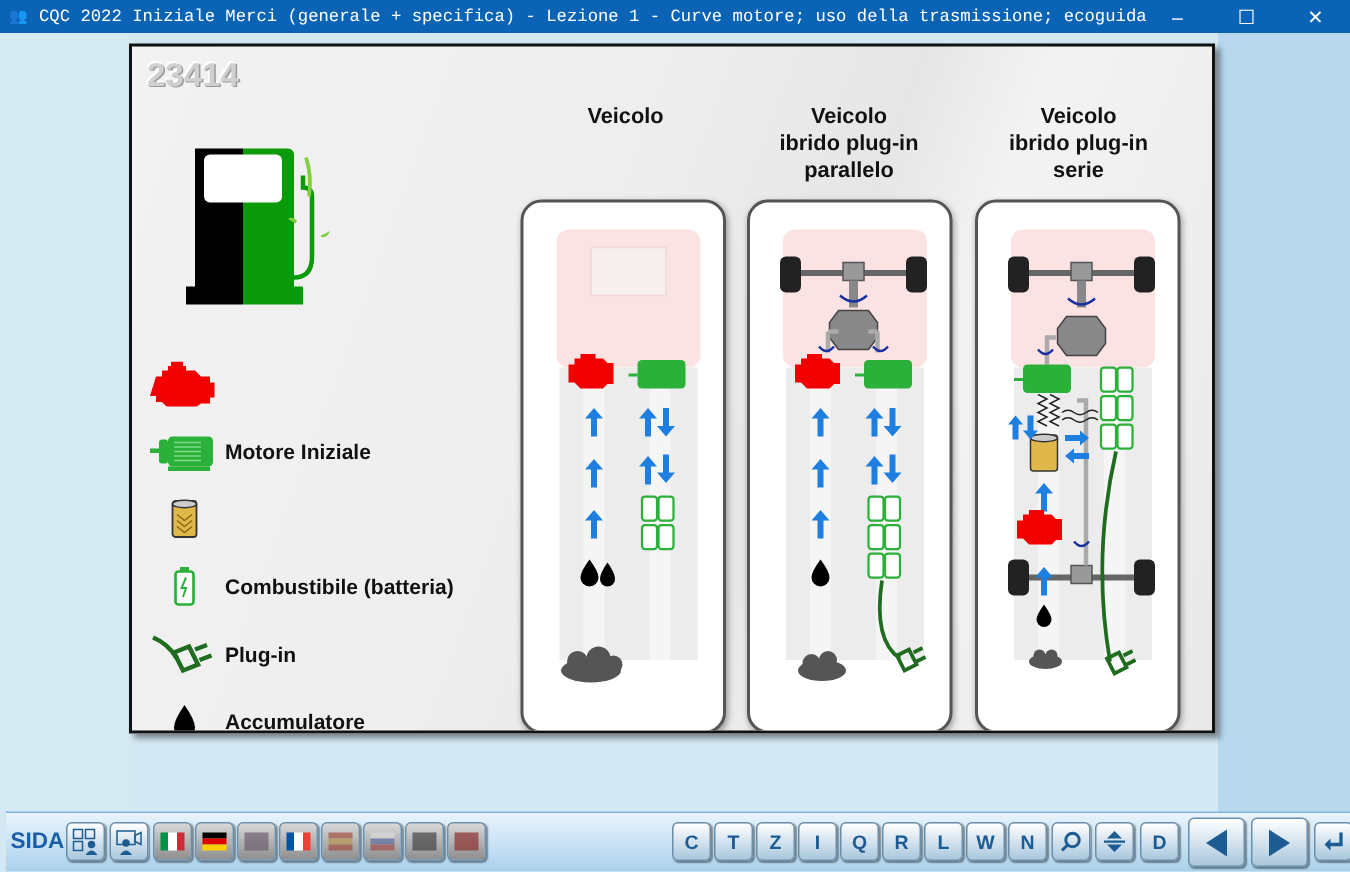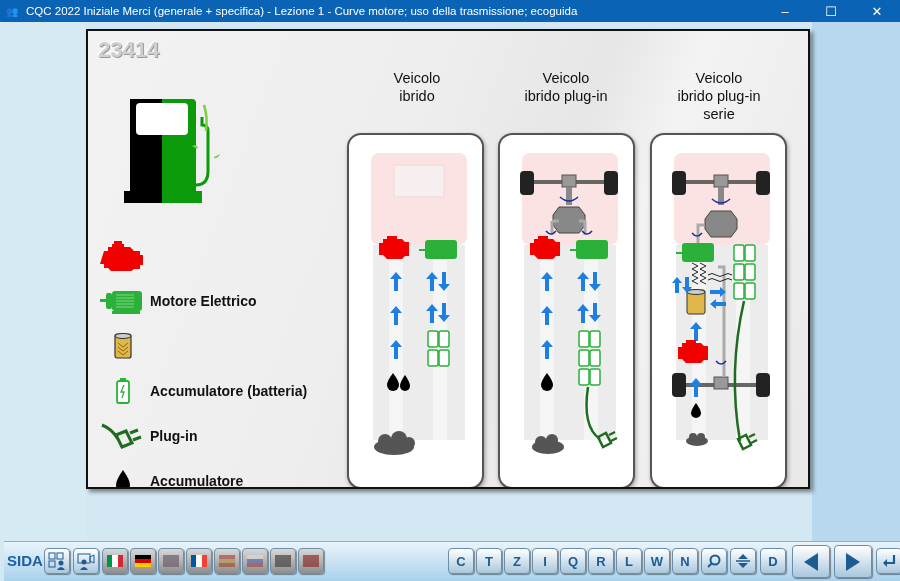--- a/index.html
+++ b/index.html
@@ -1,32 +1,32 @@
 <!DOCTYPE html>
 <html><head>
 <meta charset="utf-8">
 <style>
   * { box-sizing: border-box; margin: 0; padding: 0; }
   html, body { width: 900px; height: 581px; overflow: hidden; font-family: "Liberation Sans", sans-serif; }
   body { background: #d4e8f4; position: relative; }
   .titlebar { position: absolute; left: 0; top: 0; width: 900px; height: 22px; background: #0a63b5; color: #fff; display: flex; align-items: center; }
   .titlebar .appicon { width: 14px; margin-left: 6px; font-size: 10px; color: #fff; }
-  .titlebar .title { font-size: 11.5px; margin-left: 6px; white-space: nowrap; }
+  .titlebar .title { font-size: 11.5px; margin-left: 6px; white-space: nowrap; font-family: Liberation Mono, monospace; }
   .titlebar .winbtns { position: absolute; right: 0; top: 0; height: 22px; display: flex; }
   .winbtn { width: 46px; height: 22px; display: flex; align-items: center; justify-content: center; color: #fff; font-size: 13px; }
   .leftbg { position: absolute; left: 0; top: 22px; width: 86px; height: 519px; background: #d6eaf4; }
   .rightbg { position: absolute; left: 812px; top: 22px; width: 88px; height: 519px; background: #b8d8ee; }
   .slide { position: absolute; left: 86px; top: 29px; width: 724px; height: 460px; border: 2px solid #111; background: linear-gradient(110deg, #f2f2f2 0%, #eeeeee 40%, #e6e6e6 60%, #f3f3f3 70%, #e8e8e8 100%); box-shadow: 3px 3px 4px rgba(0,0,0,.45); overflow: hidden; }
   .slide-id { position: absolute; left: 10px; top: 6px; font-size: 22px; font-weight: bold; color: #d0d0d0; text-shadow: 1px 1px 0 #999, -1px -1px 0 #fff; letter-spacing: 0px; }
   .pump { position: absolute; left: 34px; top: 66px; width: 100px; height: 116px; }
   .legend { position: absolute; left: 10px; top: 210px; }
   .legend-item { position: absolute; left: 0; width: 260px; height: 30px; }
   .legend-item .lic { position: absolute; left: 0; top: 0; width: 50px; height: 30px; display: flex; align-items: center; justify-content: center; }
   .legend-item .ltxt { position: absolute; left: 52px; top: 7px; font-size: 14px; font-weight: bold; color: #111; white-space: nowrap; }
-  .col-title { position: absolute; top: 38px; width: 140px; text-align: center; font-size: 14.5px; font-weight: normal; color: #111; line-height: 18px; }
+  .col-title { position: absolute; top: 38px; width: 140px; text-align: center; font-size: 14.5px; font-weight: bold; color: #111; line-height: 18px; }
   .panel { position: absolute; top: 102px; width: 137px; height: 356px; background: #fff; border: 2px solid #555; border-radius: 14px; box-shadow: 1px 2px 4px rgba(0,0,0,.35); overflow: hidden; }
   .panel svg { position: absolute; left: 0; top: 0; }
   .sida-logo { position: absolute; left: 4px; top: 468px; width: 20px; height: 20px; }
   .toolbar { position: absolute; left: 4px; top: 541px; width: 900px; height: 40px; background: linear-gradient(#e9f4fb, #a9d1ec); border-top: 1px solid #7fb3d9; }
   .sida-label { position: absolute; left: 3px; top: 10px; font-size: 15px; font-weight: bold; color: #1a5fa8; }
   .tbtn { position: absolute; top: 6px; width: 26px; height: 26px; border-radius: 4px; background: linear-gradient(#ffffff, #a9c7dd); border: 1px solid #6d8ea8; box-shadow: 1px 1px 1px rgba(0,0,0,.4); display: flex; align-items: center; justify-content: center; font-size: 13px; font-weight: bold; color: #1c5c92; }
   .tbtn.flagbtn { background: linear-gradient(#d8d8d8, #8e8e8e); }
   .flag { width: 16px; height: 12px; display: flex; }
   .flag.h { flex-direction: column; }
   .flag span { flex: 1; }
@@ -81,40 +81,40 @@
             <g stroke="#7ed888" stroke-width="1">
               <line x1="16" y1="9" x2="34" y2="9"></line>
               <line x1="16" y1="12" x2="34" y2="12"></line>
               <line x1="16" y1="15" x2="34" y2="15"></line>
               <line x1="16" y1="18" x2="34" y2="18"></line>
               <line x1="16" y1="21" x2="34" y2="21"></line>
             </g>
             <rect x="12" y="25" width="28" height="3" fill="#2bb03a"></rect>
           </svg>
         </div>
-      <div class="ltxt">Motore Elettrico</div>
+      <div class="ltxt">Motore Iniziale</div>
     </div>
     <div class="legend-item" style="top:90px">
       <div class="lic">
           <svg width="30" height="30" viewBox="0 0 30 30">
             <rect x="7" y="3" width="16" height="24" rx="2" fill="#e0b84a" stroke="#333" stroke-width="1.2"></rect>
             <ellipse cx="15" cy="5" rx="8" ry="2.5" fill="#ccc" stroke="#333"></ellipse>
             <path d="M10 12 l5 4 l5 -4 M10 16 l5 4 l5 -4 M10 20 l5 4 l5 -4" stroke="#8a6a10" fill="none"></path>
           </svg>
         </div>
     </div>
     <div class="legend-item" style="top:135px">
       <div class="lic">
           <svg width="30" height="30" viewBox="0 0 30 30">
             <rect x="12" y="2" width="6" height="3" fill="#2bb03a"></rect>
             <rect x="9" y="5" width="12" height="22" rx="2" fill="#fff" stroke="#2bb03a" stroke-width="1.8"></rect>
             <path d="M16 9 l-3 7 h3 l-2 6" stroke="#2bb03a" stroke-width="1.3" fill="none"></path>
           </svg>
         </div>
-      <div class="ltxt">Accumulatore (batteria)</div>
+      <div class="ltxt">Combustibile (batteria)</div>
     </div>
     <div class="legend-item" style="top:180px">
       <div class="lic">
           <svg width="46" height="30" viewBox="0 0 46 30">
             <path d="M2 4 q10 4 16 14" stroke="#1f6b1f" stroke-width="3" fill="none"></path>
             <path d="M16 14 l10 -4 l6 12 l-10 4z" fill="none" stroke="#1f6b1f" stroke-width="3"></path>
             <path d="M30 12 l8 -3 M33 19 l8 -3" stroke="#1f6b1f" stroke-width="3"></path>
           </svg>
         </div>
       <div class="ltxt">Plug-in</div>
@@ -124,25 +124,25 @@
           <svg width="30" height="30" viewBox="0 0 30 30">
             <path d="M15 4 q7 10 7 15 a7 7 0 0 1 -14 0 q0 -5 7 -15z" fill="#000"></path>
           </svg>
         </div>
       <div class="ltxt">Accumulatore</div>
     </div>
   </div>
 
   <div class="col-title" style="left:259px">
     <div>Veicolo</div>
-    <div>ibrido</div>
   </div>
   <div class="col-title" style="left:408px">
     <div>Veicolo</div>
     <div>ibrido plug-in</div>
+    <div>parallelo</div>
   </div>
   <div class="col-title" style="left:561px">
     <div>Veicolo</div>
     <div>ibrido plug-in</div>
     <div>serie</div>
   </div>
 
   <div class="panel" style="left:259px">
     <svg width="137" height="356" viewBox="0 0 137 356">
       <g>

